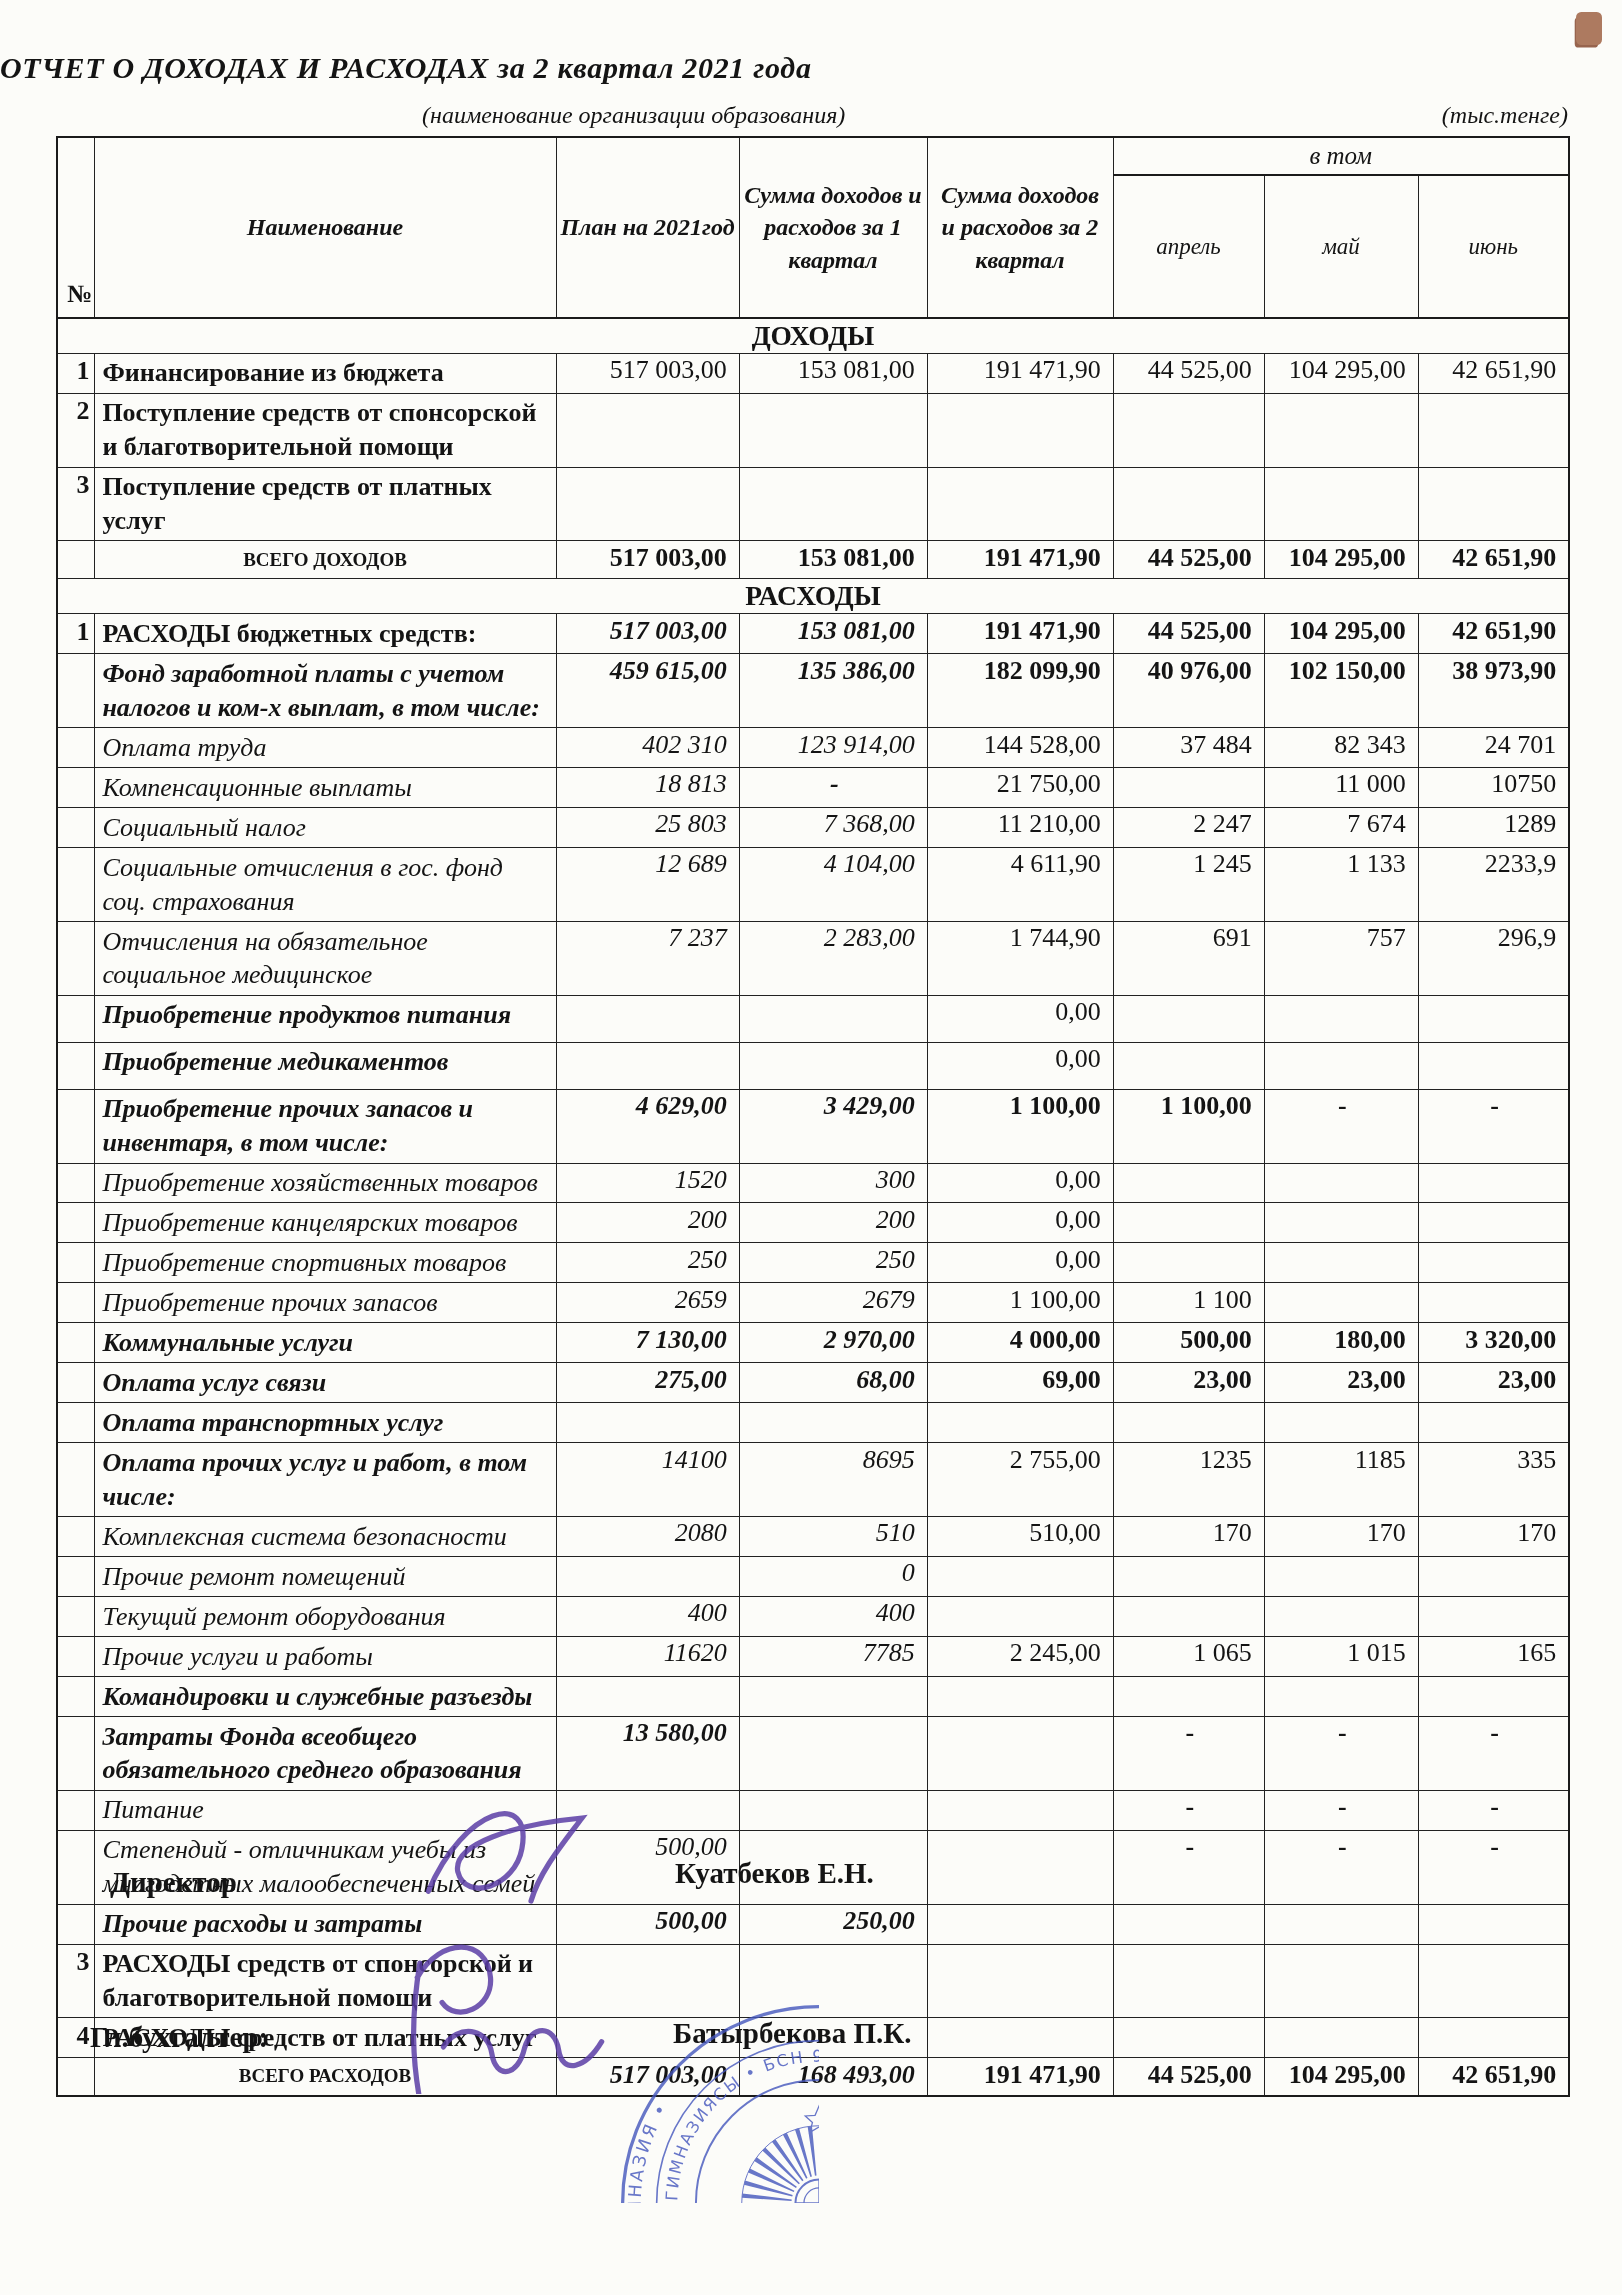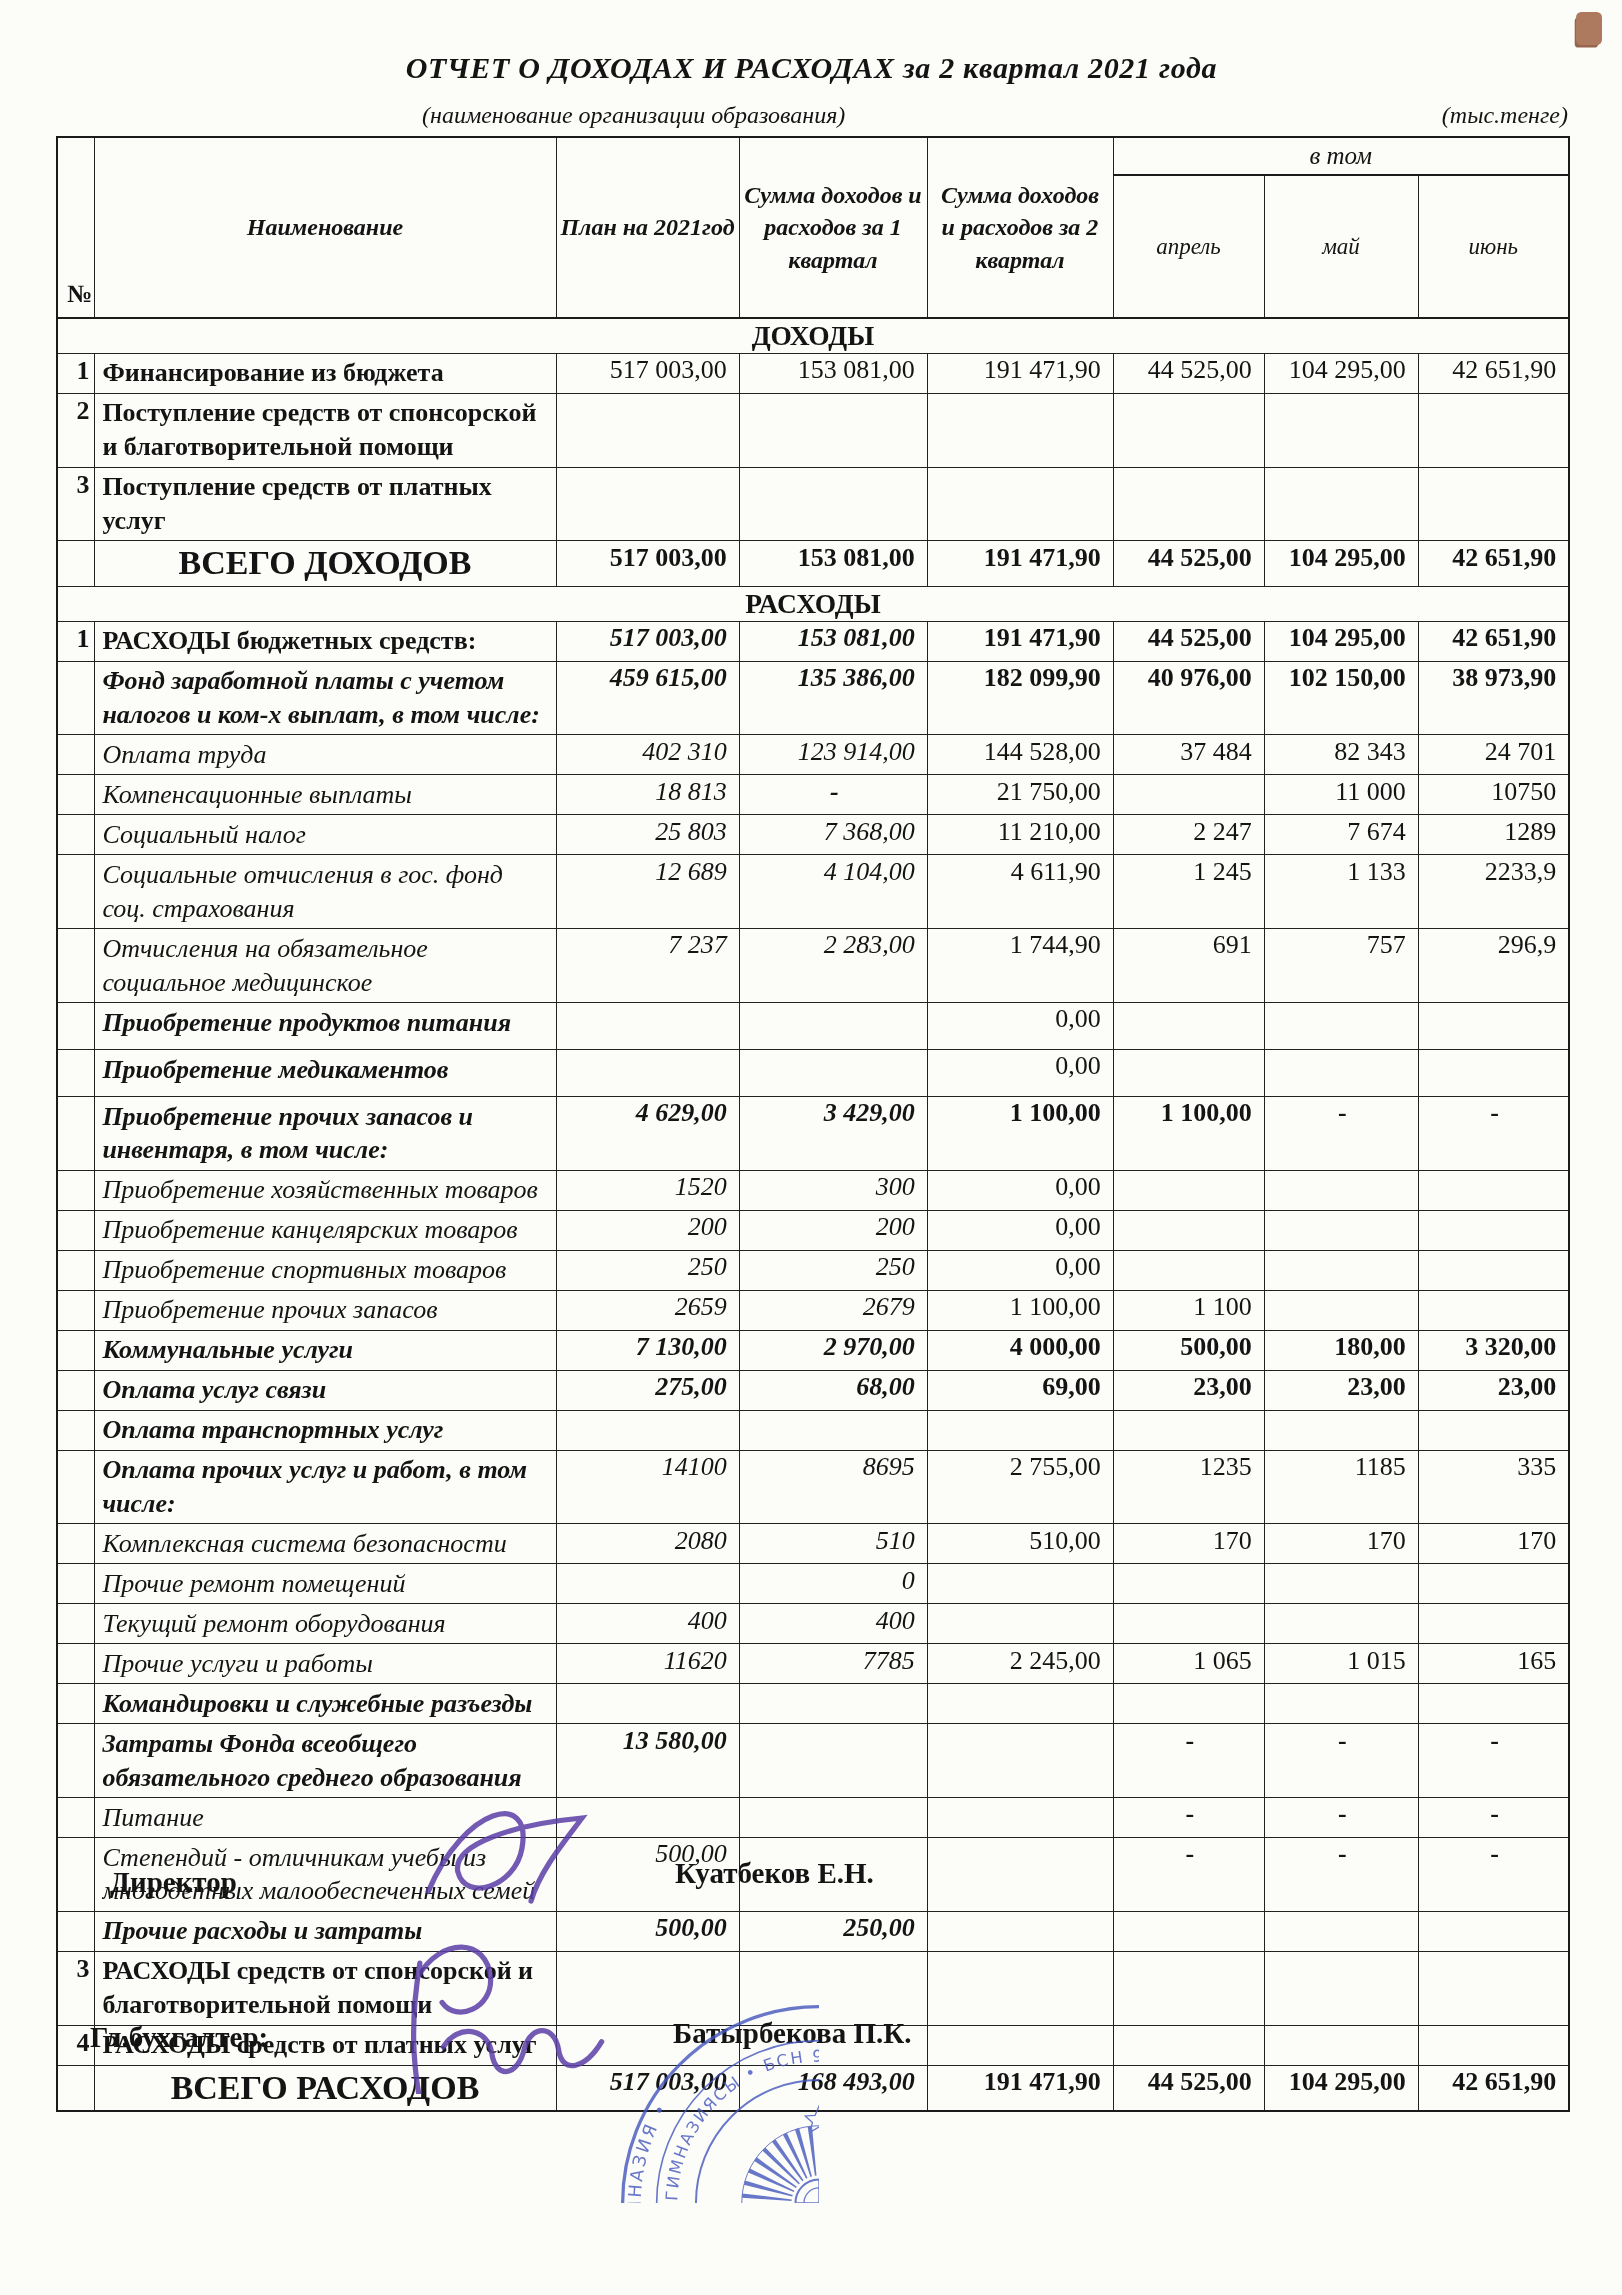--- a/index.html
+++ b/index.html
@@ -2,21 +2,21 @@
 <html style="font-size:10.5px"><head>
 <meta charset="utf-8">
 <style>
   html,body{margin:0;padding:0;}
   body{
     width:1623px;height:2295px;position:relative;overflow:hidden;
     background:#fcfcf9;color:#141414;
     font-family:"Liberation Serif","DejaVu Serif",serif;
   }
   
-  .title-block{padding-top:51px;text-align:center;}
+  .title-block{padding-top:51px;}
   .title-1{font-size:30px;font-weight:bold;font-style:italic;letter-spacing:0.7px;}
   .title-2{font-size:29px;font-weight:bold;font-style:italic;margin-top:11.8px;}
   .subrow{position:relative;width:1512px;margin:17px 0 3.9px 56px;height:30px;}
   .org-note{position:absolute;left:366px;font-size:24px;font-style:italic;}
   .unit-note{position:absolute;right:0;font-size:24px;font-style:italic;}
   
   table.report{
     margin-left:56px;width:1512px;border-collapse:collapse;table-layout:fixed;
     border:2.6px solid #1b1b1b;
   }
@@ -32,21 +32,21 @@
   .report thead .th-num{vertical-align:bottom;text-align:left;padding:0 0 6.5px 9.2px;font-style:normal;font-size:25px;}
   .band{
     font-size:27.5px;font-weight:bold;text-align:center;vertical-align:middle;
     border-top:2px solid #1b1b1b;border-bottom:2px solid #1b1b1b;
   }
   .c-num{font-size:26px;font-weight:bold;text-align:right;padding-right:3.9px;vertical-align:top;padding-top:2.6px;}
   .c-name{font-size:26px;line-height:1.3;padding:2.6px 5.2px 2.6px 7.9px;vertical-align:top;}
   .lbl-b{font-weight:bold;}
   .lbl-bi{font-weight:bold;font-style:italic;}
   .lbl-i{font-style:italic;}
-  .total-label{font-weight:bold;text-align:center;font-size:34px;vertical-align:middle;padding:0;}
+  .total-label{font-weight:bold;text-align:center;font-size:19px;vertical-align:middle;padding:0;}
   .c-val{font-size:26px;text-align:right;padding:1.3px 11.8px 0 2.6px;vertical-align:top;white-space:nowrap;}
   .c-val.ital{font-style:italic;}
   .c-val.bld{font-weight:bold;}
   .c-val.dash{text-align:center;padding-right:0;font-weight:bold;}
   tbody tr{height:34px;}
   
   .sig-label{position:absolute;font-size:29px;font-weight:bold;}
   .director-label{left:110px;top:1866px;}
   .director-name{left:675px;top:1857px;}
   .accountant-label{left:90px;top:2021px;}

